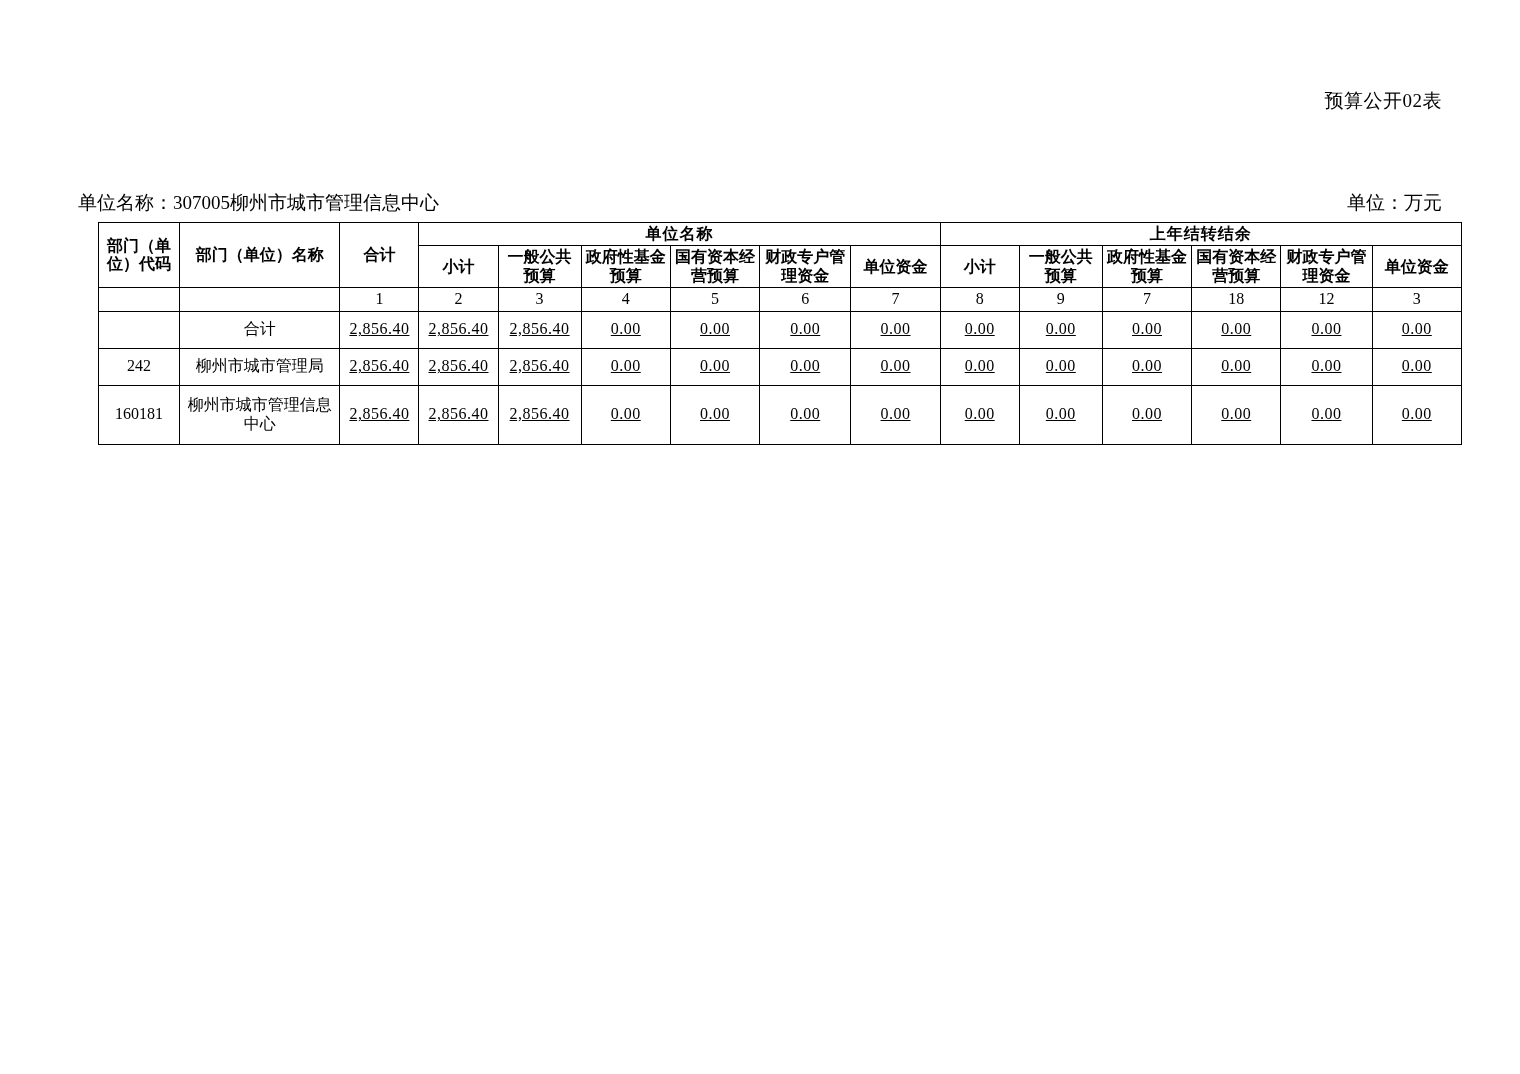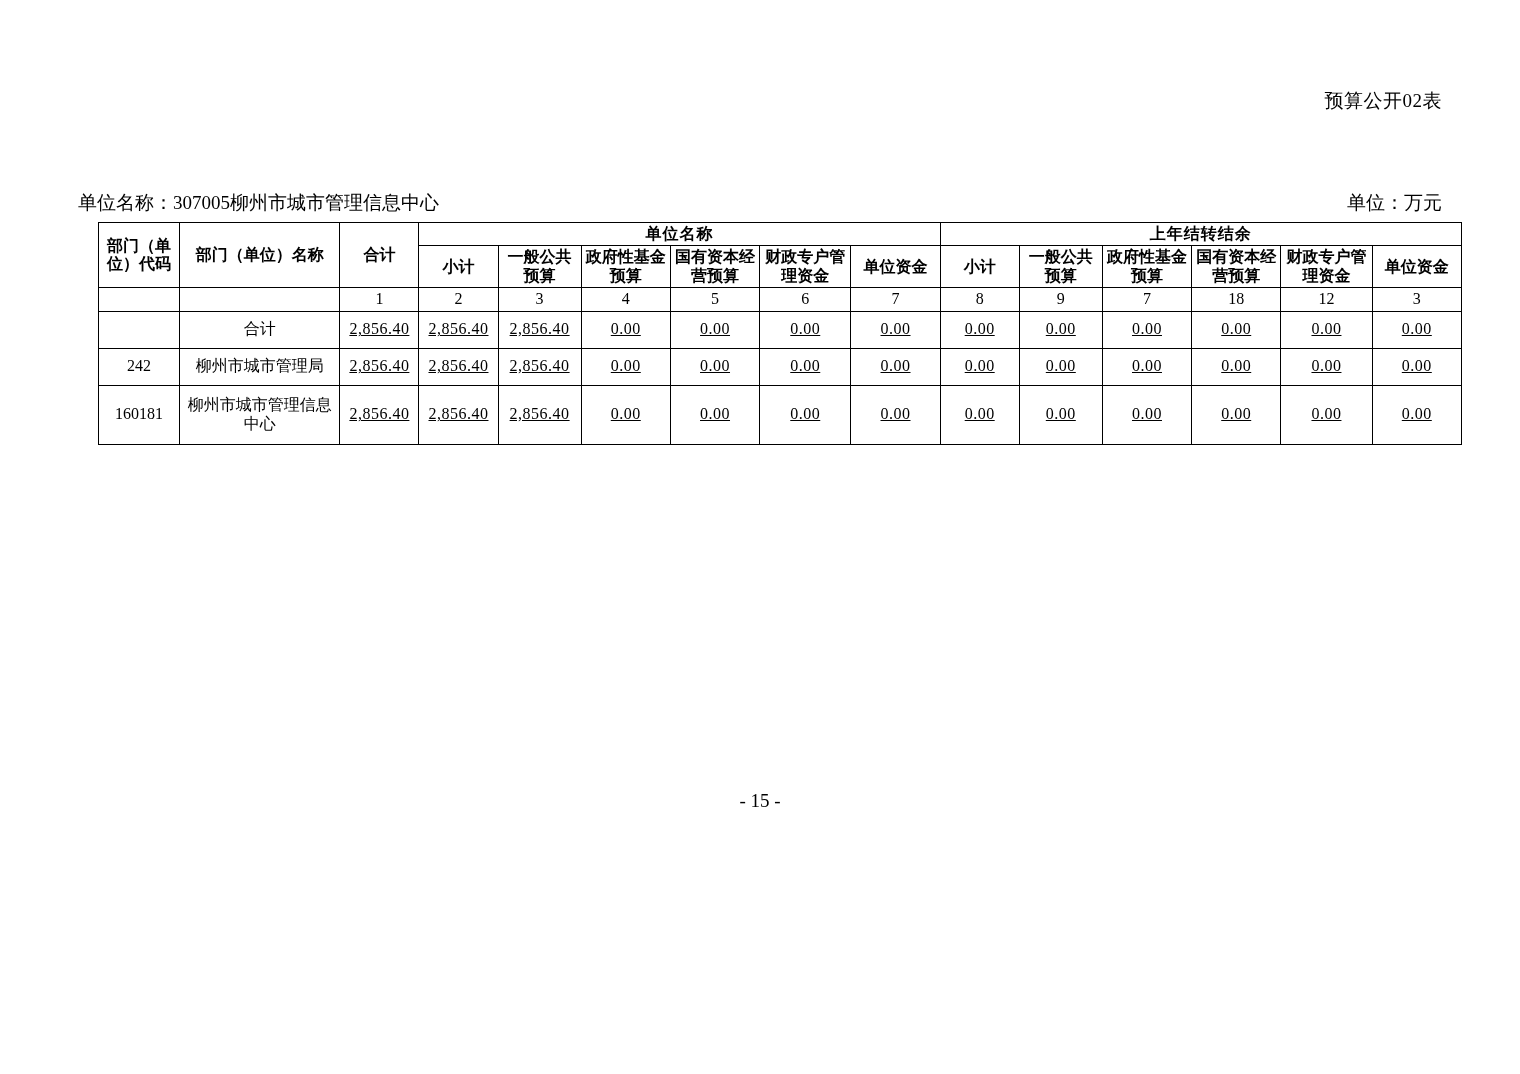--- a/index.html
+++ b/index.html
@@ -248,15 +248,14 @@
         <td class="cell-num">0.00</td>
         <td class="cell-num">0.00</td>
         <td class="cell-num">0.00</td>
         <td class="cell-num">0.00</td>
         <td class="cell-num">0.00</td>
         <td class="cell-num">0.00</td>
       </tr>
     </tbody>
   </table>
 
-  <div class="page-number">- 15 -</div>
 
 </div>
 
 </body></html>

